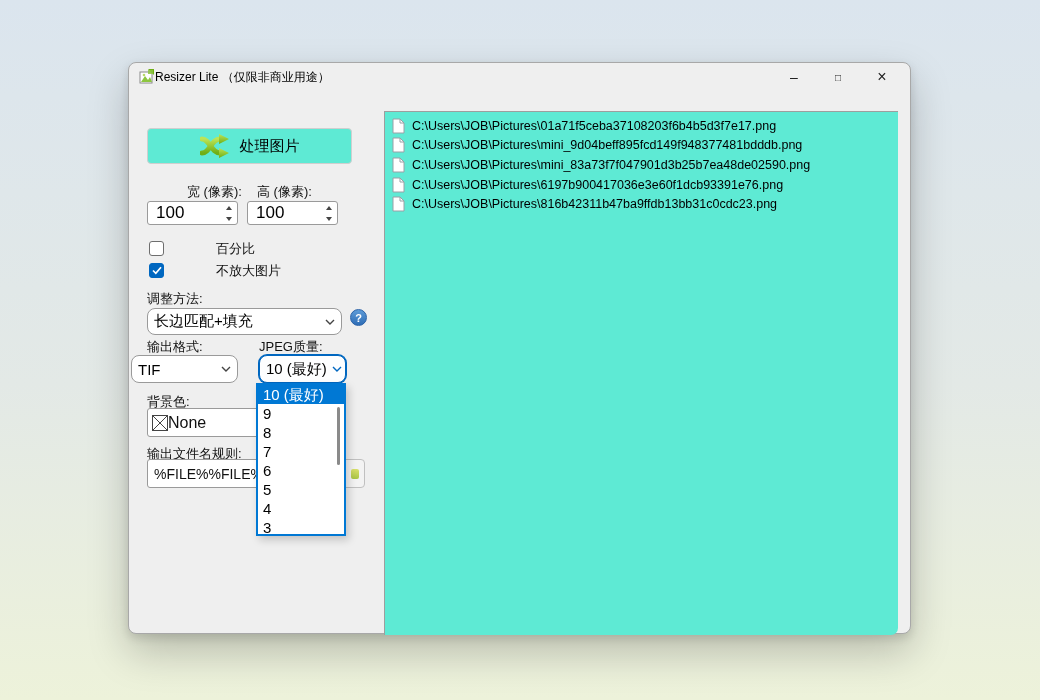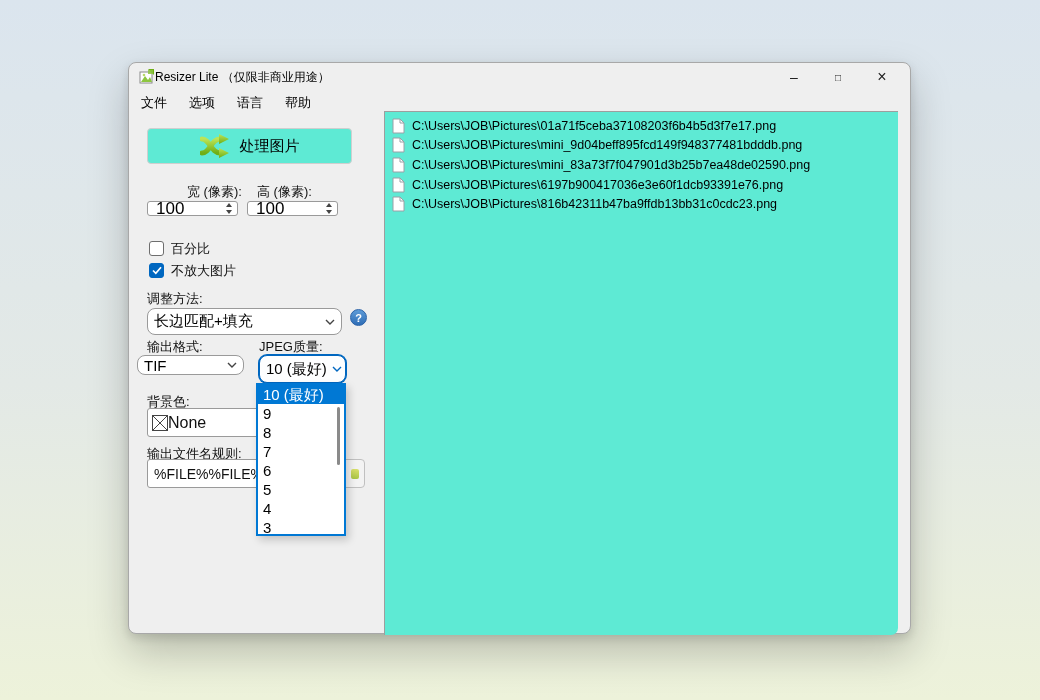--- a/index.html
+++ b/index.html
@@ -28,34 +28,34 @@
   .menubar { position:absolute; left:0; top:28px; right:0; height:23px; display:flex; align-items:center; padding-left:6px; }
   .menu-item { font-size:13px; padding:2px 6px; margin-right:10px; color:#000; }
   
   .lbl { position:absolute; font-size:13px; color:#111; white-space:nowrap; }
   .process-btn {
     position:absolute; left:18px; top:65px; width:205px; height:36px;
     background:#5eead4; border:1px solid #cfcfcf; border-radius:4px;
     display:flex; align-items:center; justify-content:center; gap:8px; font-size:15px; color:#000;
   }
   .spinbox {
-    position:absolute; width:91px; height:15px; background:#fff; border:1px solid #9a9a9a; border-radius:3px;
+    position:absolute; width:91px; height:24px; background:#fff; border:1px solid #9a9a9a; border-radius:3px;
     display:flex; align-items:stretch; overflow:hidden;
   }
   .spin-value { flex:1; border:none; outline:none; font-size:17px; padding-left:8px;
     font-family:"Liberation Sans", sans-serif; background:transparent; width:60px; }
   .spin-btns { width:17px; display:flex; flex-direction:column; }
   .spin-btn { flex:1; display:flex; align-items:center; justify-content:center; background:transparent; border:none; }
   .tri-up { width:0; height:0; border-left:3.5px solid transparent; border-right:3.5px solid transparent; border-bottom:4.5px solid #444; }
   .tri-down { width:0; height:0; border-left:3.5px solid transparent; border-right:3.5px solid transparent; border-top:4.5px solid #444; }
   .check-row { position:absolute; display:flex; align-items:center; gap:7px; height:17px; }
   .check-row .box { width:15px; height:15px; border:1px solid #6e6e6e; border-radius:3px; background:#fff;
     display:flex; align-items:center; justify-content:center; }
   .check-row.checked .box { background:#0067c0; border-color:#0067c0; }
-  .check-row .txt { font-size:13px; }
+  .check-row .txt { font-size:13px;margin-left:45px; }
   .combo {
     position:absolute; background:#fff; border:1px solid #9a9a9a; border-radius:8px;
     display:flex; align-items:center; padding:0 6px; font-size:15px; color:#000;
   }
   .combo .chev { margin-left:auto; display:flex; align-items:center; }
   .combo.focused { border:1px solid #0067c0; box-shadow:0 0 0 1px #0067c0; background:#fdfeff; }
   .help-btn {
     position:absolute; left:221px; top:246px; width:17px; height:17px; border-radius:50%;
     background:linear-gradient(180deg,#5e9cd8,#2e6db6); border:1px solid #2a62a8;
     color:#fff; font-size:11px; font-weight:bold; display:flex; align-items:center; justify-content:center;
@@ -107,26 +107,20 @@
         </button>
       <button class="win-btn max">
           <span>□</span>
         </button>
       <button class="win-btn close">
           <span>×</span>
         </button>
     </div>
   </div>
 
-  <div class="menubar">
-    <span class="menu-item">文件</span>
-    <span class="menu-item">选项</span>
-    <span class="menu-item">语言</span>
-    <span class="menu-item">帮助</span>
-  </div>
 
   <button class="process-btn">
     <svg width="32" height="24" viewBox="0 0 32 24">
       <defs>
         <linearGradient id="pg" x1="0" y1="0" x2="0" y2="1">
           <stop offset="0" stop-color="#bbe457"></stop>
             <stop offset="1" stop-color="#6fae16"></stop>
         </linearGradient>
       </defs>
       <path d="M2 19 C10 19 11 5 20 5" fill="none" stroke="url(#pg)" stroke-width="5" stroke-linecap="round"></path>
@@ -185,21 +179,21 @@
         </svg>
     </span>
   </div>
   <button class="help-btn">
     <span>?</span>
   </button>
 
   <span class="lbl" style="left:18px; top:275px;">输出格式:</span>
   <span class="lbl" style="left:130px; top:275px;">JPEG质量:</span>
 
-  <div class="combo" style="left:8px; top:292px; width:107px; height:20px;">
+  <div class="combo" style="left:2px; top:292px; width:107px; height:28px;">
     <span>TIF</span>
     <span class="chev">
       <svg width="10" height="6" viewBox="0 0 10 6">
           <polyline points="1,1 5,5 9,1" fill="none" stroke="#444" stroke-width="1.4"></polyline>
         </svg>
     </span>
   </div>
   <div class="combo focused" style="left:130px; top:292px; width:87px; height:28px; padding-right:3px;">
     <span style="white-space:nowrap;">10 (最好)</span>
     <span class="chev">

